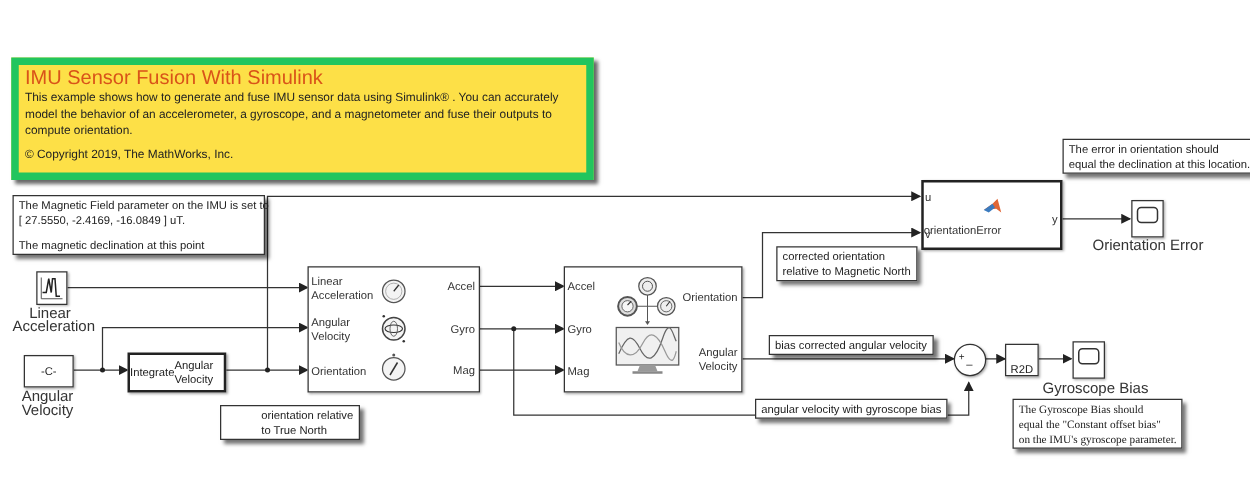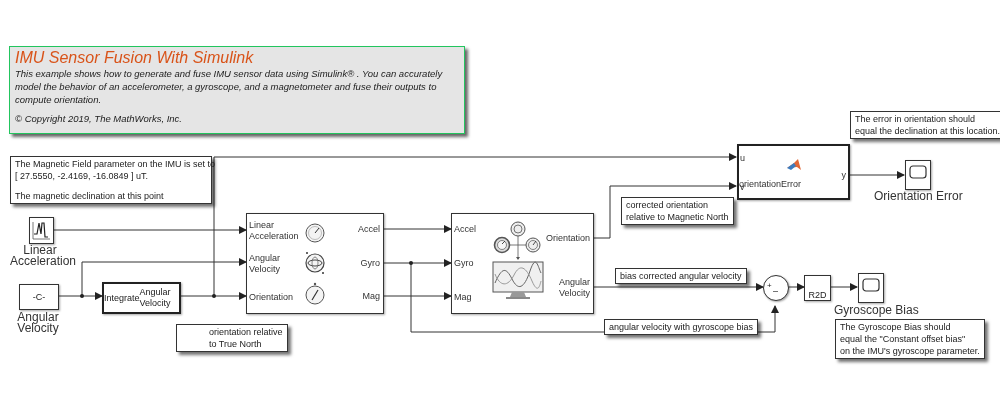--- a/index.html
+++ b/index.html
@@ -4,21 +4,21 @@
 <style>
   html,body{margin:0;padding:0;background:#fff;}
   body{width:1000px;height:402px;position:relative;overflow:hidden;font-family:"Liberation Sans",sans-serif;color:#222;}
   .abs{position:absolute;}
   .note{position:absolute;background:#fff;border:1px solid #333;box-shadow:3px 3px 3px rgba(0,0,0,0.55);font-size:9px;line-height:12px;padding:1px 4px;color:#222;white-space:nowrap;}
   .blk{position:absolute;background:#fff;border:1px solid #333;box-shadow:1px 1px 2px rgba(0,0,0,0.35);}
   .blk-thick{border:2px solid #222;}
   .lbl{position:absolute;font-size:12px;line-height:11px;color:#333;text-align:center;white-space:nowrap;}
   .port{position:absolute;font-size:9px;line-height:11px;color:#333;white-space:nowrap;}
   svg.wires{position:absolute;left:0;top:0;}
-  #title-box{left:9px;top:46px;width:444px;height:82px;padding:2px 5px;border:1px solid #22c55e;box-shadow:3px 3px 3px rgba(0,0,0,0.6);background:#e5e5e5;font-style:italic;}
+  #title-box{left:9px;top:46px;width:444px;height:82px;padding:2px 5px;border:6px solid #22c55e;box-shadow:3px 3px 3px rgba(0,0,0,0.6);background:#fde047;}
   #title-box .t{color:#d95319;font-size:16px;line-height:18px;}
   #title-box .d{font-size:9.5px;line-height:13px;color:#222;white-space:normal;}
 </style>
 </head>
 <body>
 
 <svg class="wires" width="1000" height="402">
   <defs>
     <marker id="arr" markerWidth="8" markerHeight="8" refX="7" refY="4" orient="auto" markerUnits="userSpaceOnUse">
       <path d="M0,0 L8,4 L0,8 z" fill="#222"></path>
@@ -210,17 +210,17 @@
   <span>R2D</span>
 </div>
 
 <div class="blk" style="left:858px;top:273px;width:24px;height:28px;">
   <svg width="24" height="28">
     <rect x="4" y="5" width="16" height="12" rx="3" fill="#fff" stroke="#333" stroke-width="1.2"></rect>
   </svg>
 </div>
 <div class="lbl" style="left:834px;top:305px;width:72px;">Gyroscope Bias</div>
 
-<div class="note" style="left:835px;top:319px;">
+<div class="note" style="left:810px;top:319px;font-family:Liberation Serif, serif;">
   <div>The Gyroscope Bias should</div>
   <div>equal the "Constant offset bias"</div>
   <div>on the IMU's gyroscope parameter.</div>
 </div>
 
 </body></html>

